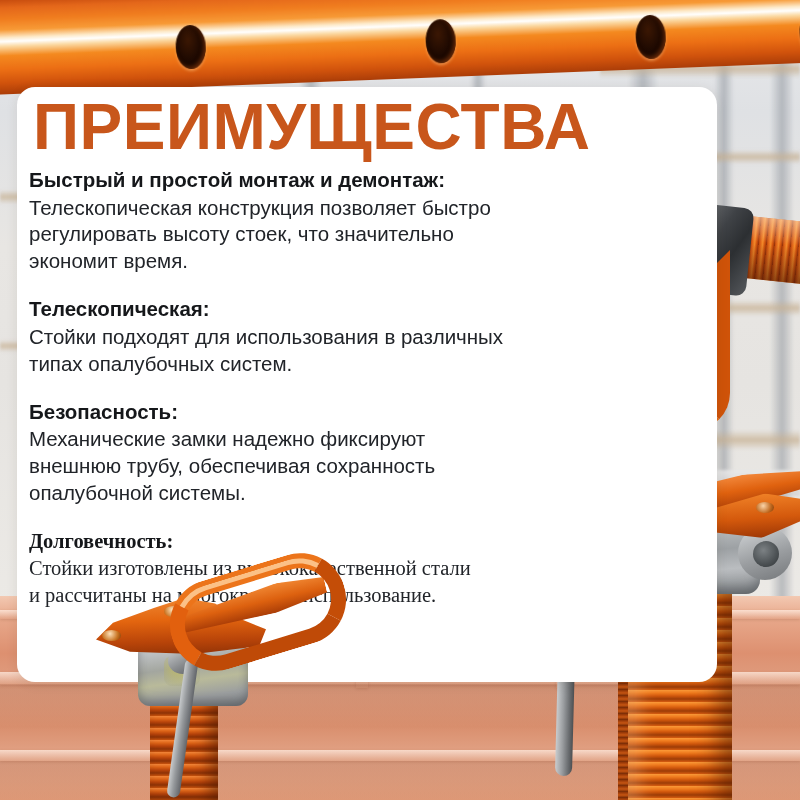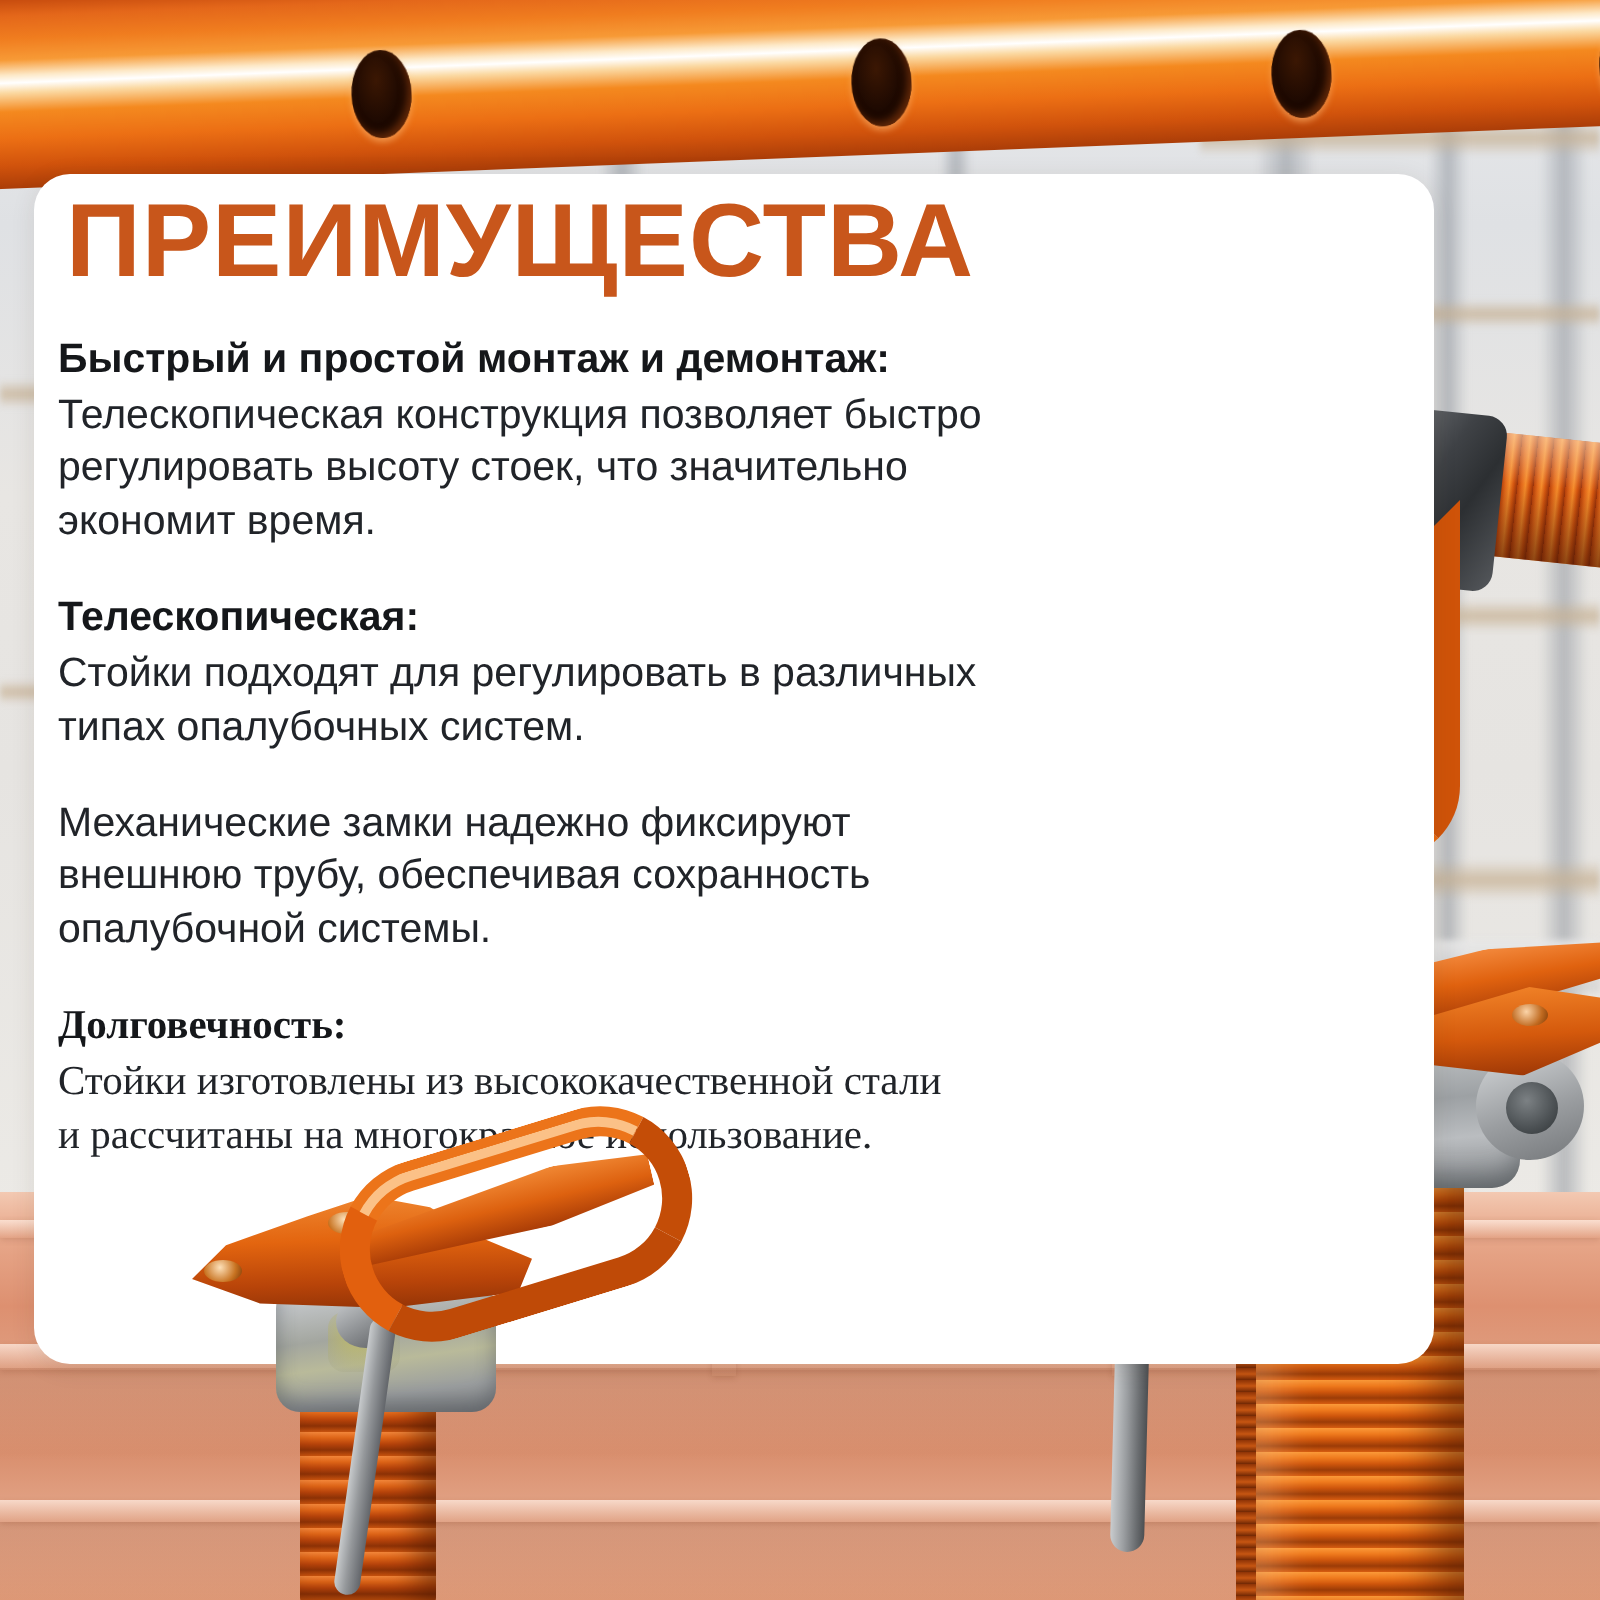--- a/index.html
+++ b/index.html
@@ -117,21 +117,21 @@
     left: 17px; top: 87px;
     width: 700px; height: 595px;
     background: #ffffff;
     border-radius: 18px;
     box-shadow: 0 2px 12px rgba(70,45,30,.10);
   }
 
   .card-title {
     position: absolute;
     left: 16px; top: 8px;
-    font-size: 52px;
+    font-size: 64px;
     font-weight: 700;
     letter-spacing: .5px;
     color: #c8561b;
     line-height: 1;
     white-space: nowrap;
   }
 
   .card-body {
     position: absolute;
     left: 12px; top: 80px;
@@ -488,25 +488,26 @@
 
       <div class="adv-block">
         <p class="adv-head">Быстрый и простой монтаж и демонтаж:</p>
         <p class="adv-text">Телескопическая конструкция позволяет быстро
 регулировать высоту стоек, что значительно
 экономит время.</p>
       </div>
 
       <div class="adv-block">
         <p class="adv-head">Телескопическая:</p>
-        <p class="adv-text">Стойки подходят для регулировать в различных
+        <p class="adv-text">Стойки подходят для использования в различных
 типах опалубочных систем.</p>
       </div>
 
       <div class="adv-block">
+        <p class="adv-head">Безопасность:</p>
         <p class="adv-text">Механические замки надежно фиксируют
 внешнюю трубу, обеспечивая сохранность
 опалубочной системы.</p>
       </div>
 
       <div class="adv-block">
         <p class="adv-head">Долговечность:</p>
         <p class="adv-text">Стойки изготовлены из высококачественной стали
 и рассчитаны на многократное использование.</p>
       </div>

